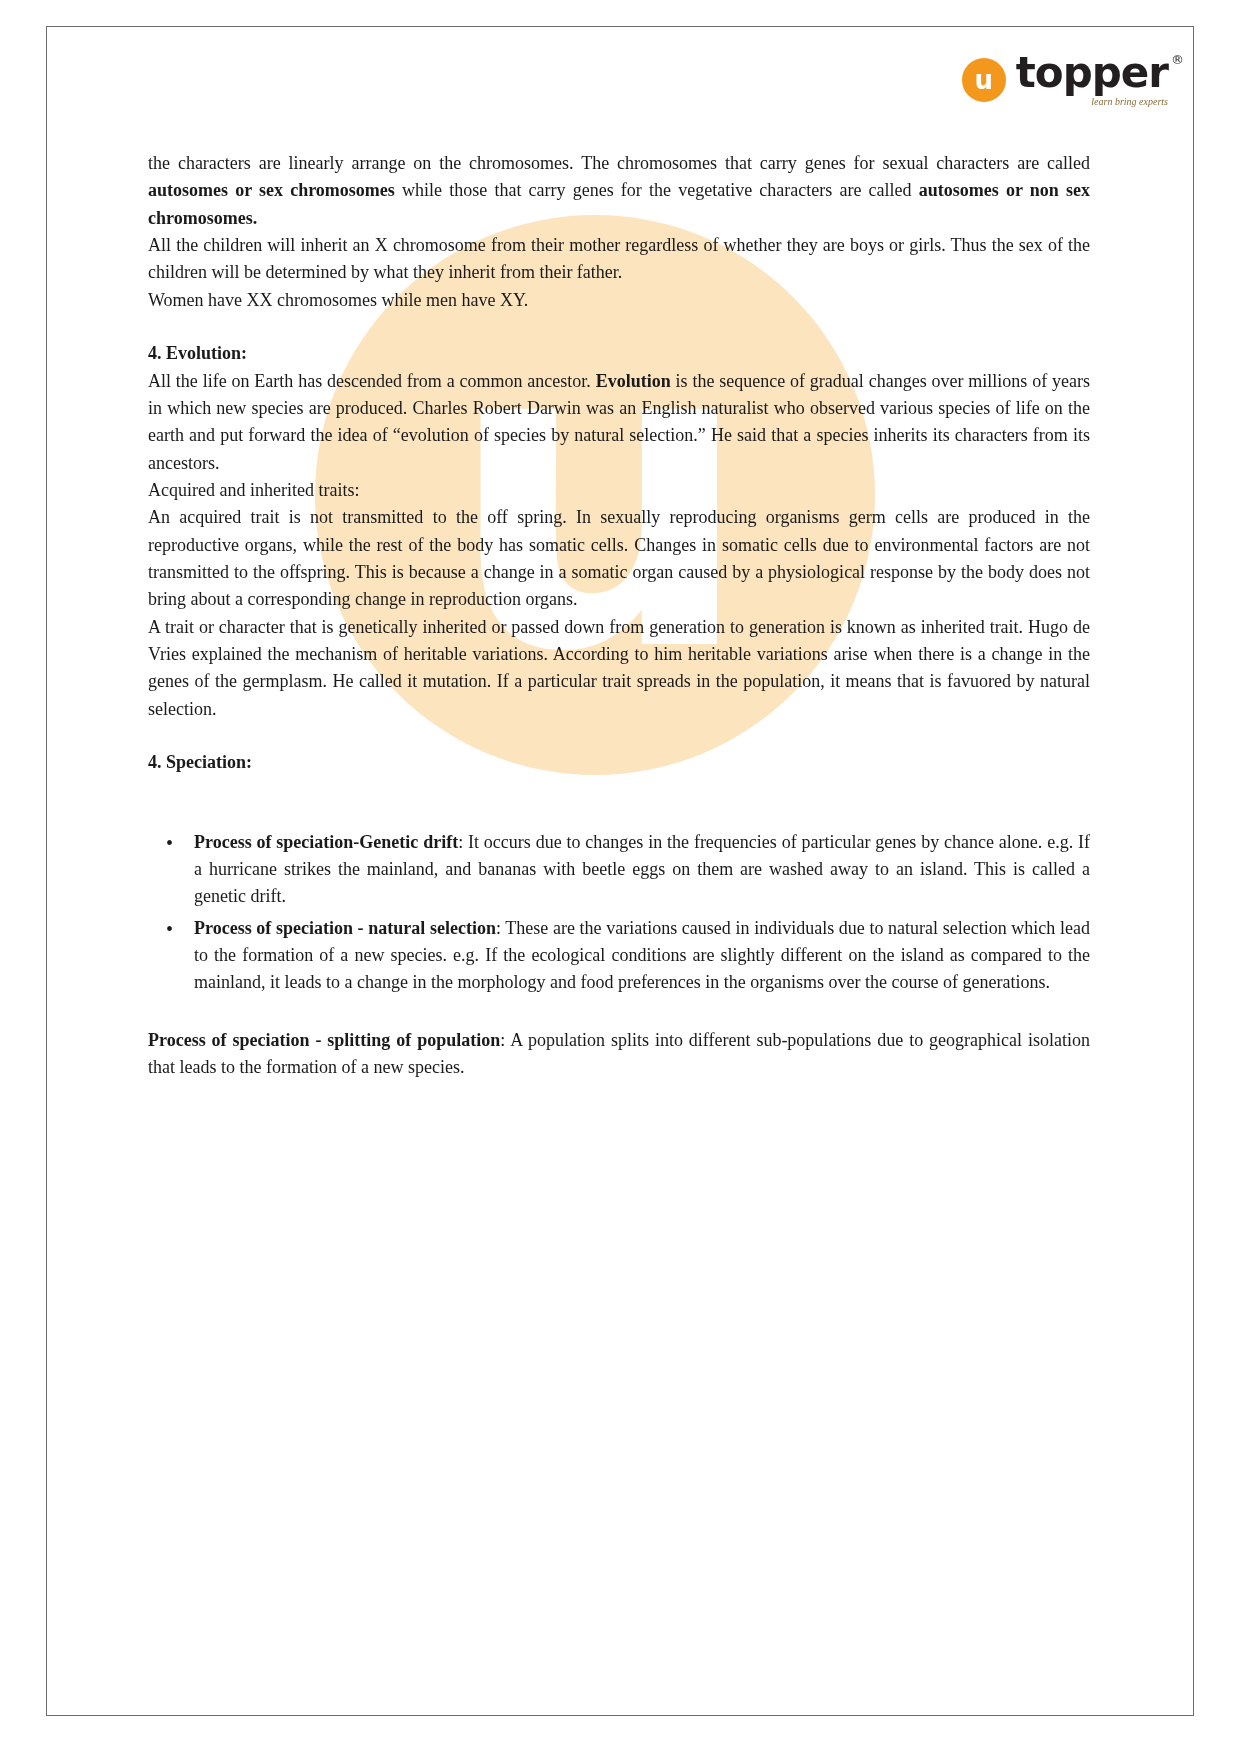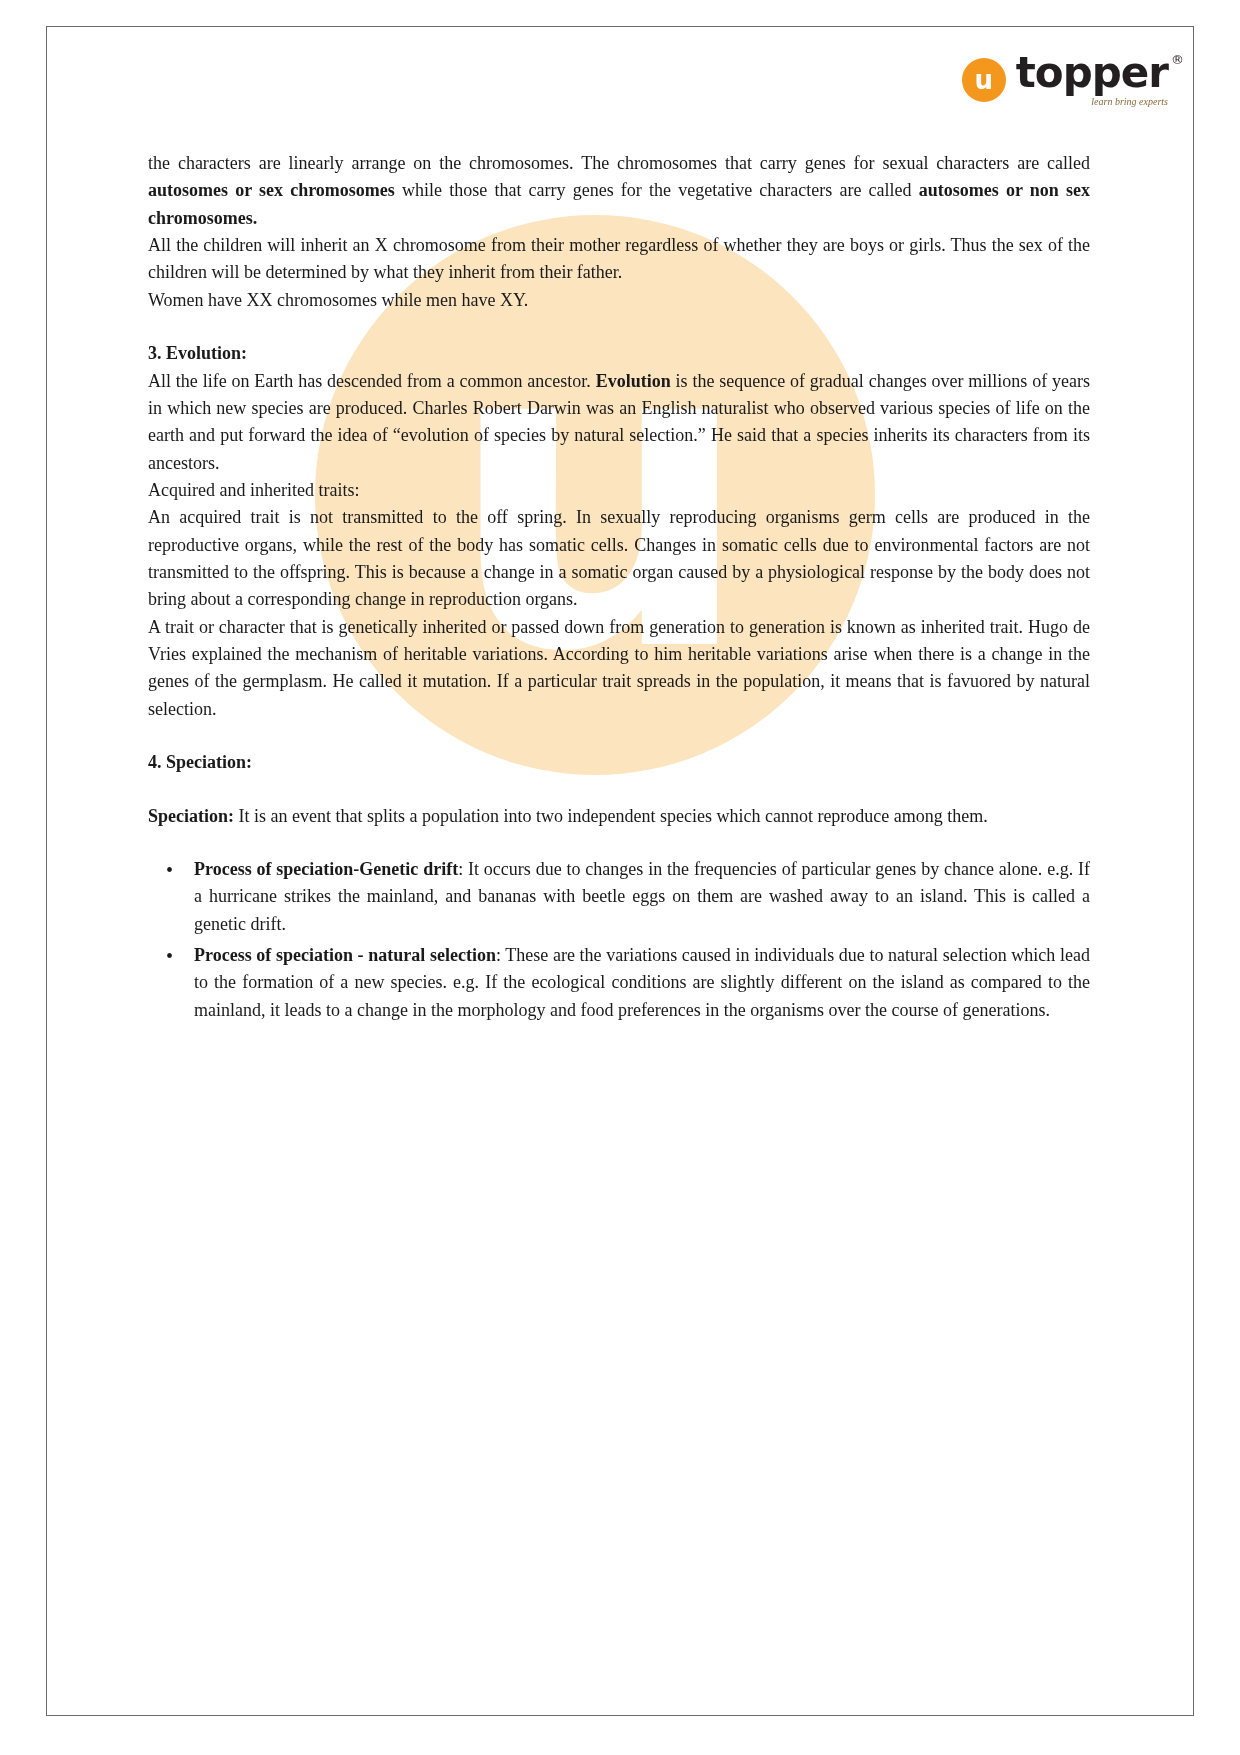--- a/index.html
+++ b/index.html
@@ -179,43 +179,43 @@
   <div class="content">
 
     <p class="tight"><span>the characters are linearly arrange on the chromosomes. The chromosomes that carry genes for sexual characters are called </span><b>autosomes or sex chromosomes</b><span> while those that carry genes for the vegetative characters are called </span><b>autosomes or non sex chromosomes.</b></p>
 
     <p class="tight">All the children will inherit an X chromosome from their mother regardless of whether they are boys or girls. Thus the sex of the children will be determined by what they inherit from their father.</p>
 
     <p class="tight">Women have XX chromosomes while men have XY.</p>
 
     <div class="gap"></div>
 
-    <p class="tight bold">3. Evolution:</p>
+    <p class="tight bold">4. Evolution:</p>
 
     <p class="tight"><span>All the life on Earth has descended from a common ancestor. </span><b>Evolution</b><span> is the sequence of gradual changes over millions of years in which new species are produced. Charles Robert Darwin was an English naturalist who observed various species of life on the earth and put forward the idea of “evolution of species by natural selection.” He said that a species inherits its characters from its ancestors.</span></p>
 
     <p class="tight">Acquired and inherited traits:</p>
 
     <p class="tight">An acquired trait is not transmitted to the off spring. In sexually reproducing organisms germ cells are produced in the reproductive organs, while the rest of the body has somatic cells. Changes in somatic cells due to environmental factors are not transmitted to the offspring. This is because a change in a somatic organ caused by a physiological response by the body does not bring about a corresponding change in reproduction organs.</p>
 
     <p class="tight">A trait or character that is genetically inherited or passed down from generation to generation is known as inherited trait. Hugo de Vries explained the mechanism of heritable variations. According to him heritable variations arise when there is a change in the genes of the germplasm. He called it mutation. If a particular trait spreads in the population, it means that is favuored by natural selection.</p>
 
     <div class="gap"></div>
 
     <p class="tight bold">4. Speciation:</p>
 
 
     <div class="gap"></div>
 
-    <p class="tight"><b>Speciation:</b><span> It is an event that splits a population into two independent species which cannot reproduce among them.</span></p>
 
     <div class="gap"></div>
 
     <ul class="bullets">
       <li><b>Process of speciation-Genetic drift</b><span>: It occurs due to changes in the frequencies of particular genes by chance alone. e.g. If a hurricane strikes the mainland, and bananas with beetle eggs on them are washed away to an island. This is called a genetic drift.</span></li>
       <li><b>Process of speciation - natural selection</b><span>: These are the variations caused in individuals due to natural selection which lead to the formation of a new species. e.g. If the ecological conditions are slightly different on the island as compared to the mainland, it leads to a change in the morphology and food preferences in the organisms over the course of generations.</span></li>
     </ul>
 
     <div class="gap"></div>
 
+    <p class="tight"><b>Process of speciation - splitting of population</b><span>: A population splits into different sub-populations due to geographical isolation that leads to the formation of a new species.</span></p>
 
   </div>
 </div>
 
 </body></html>

